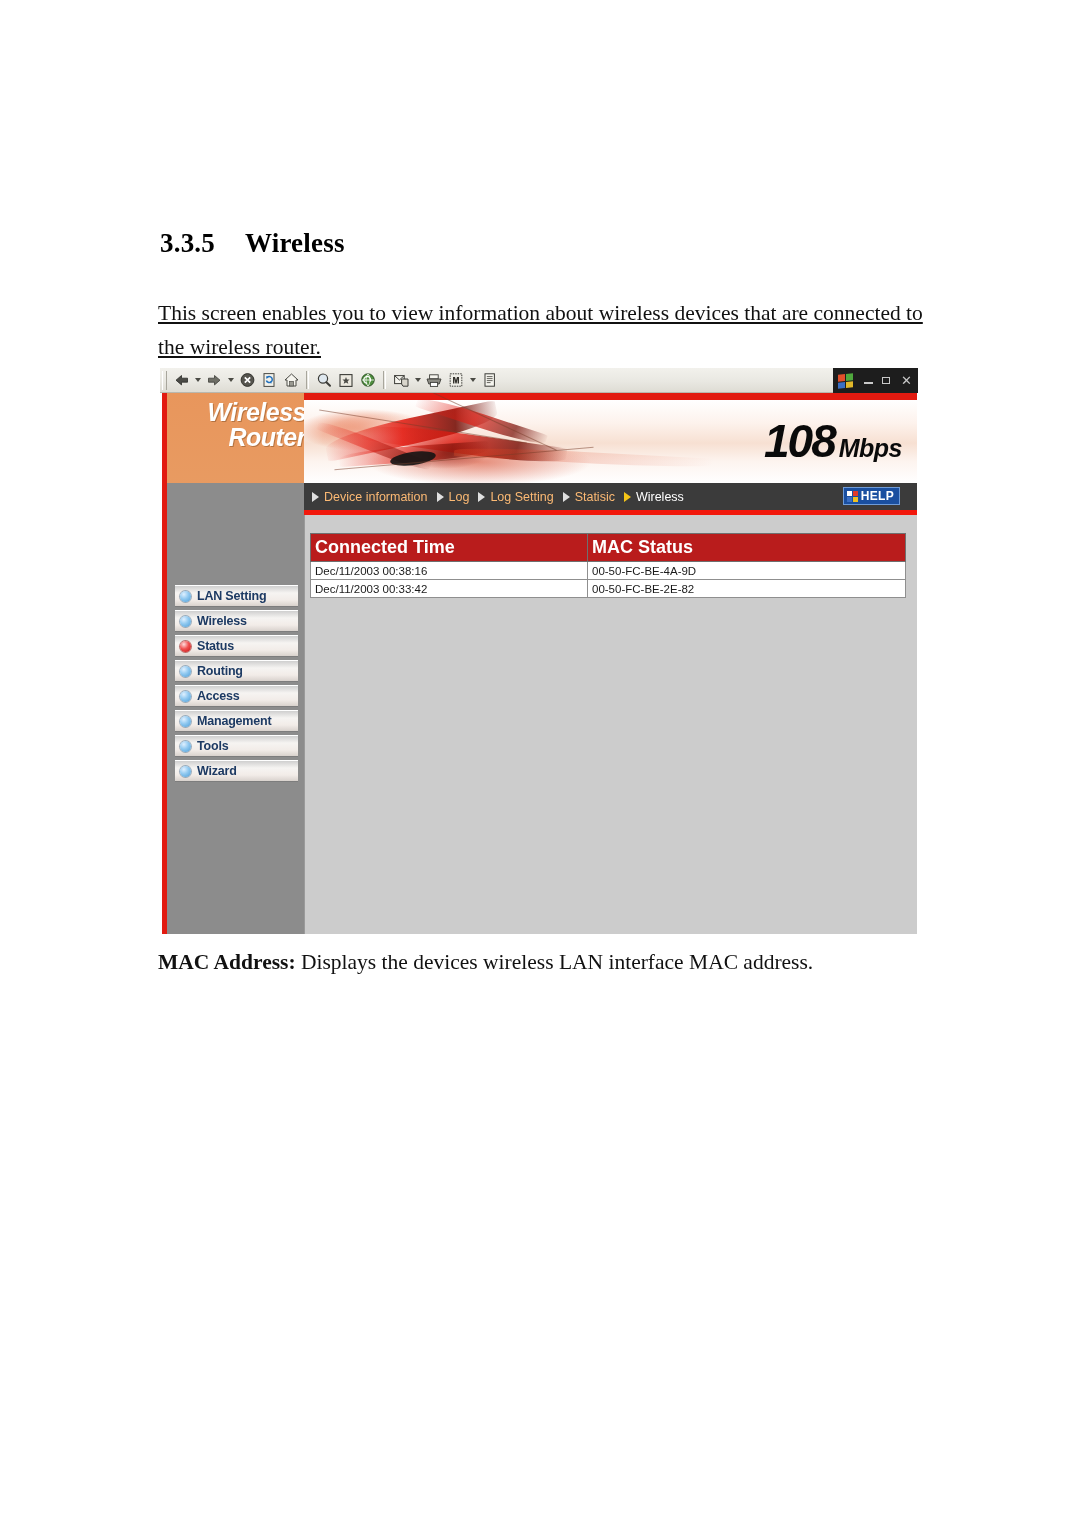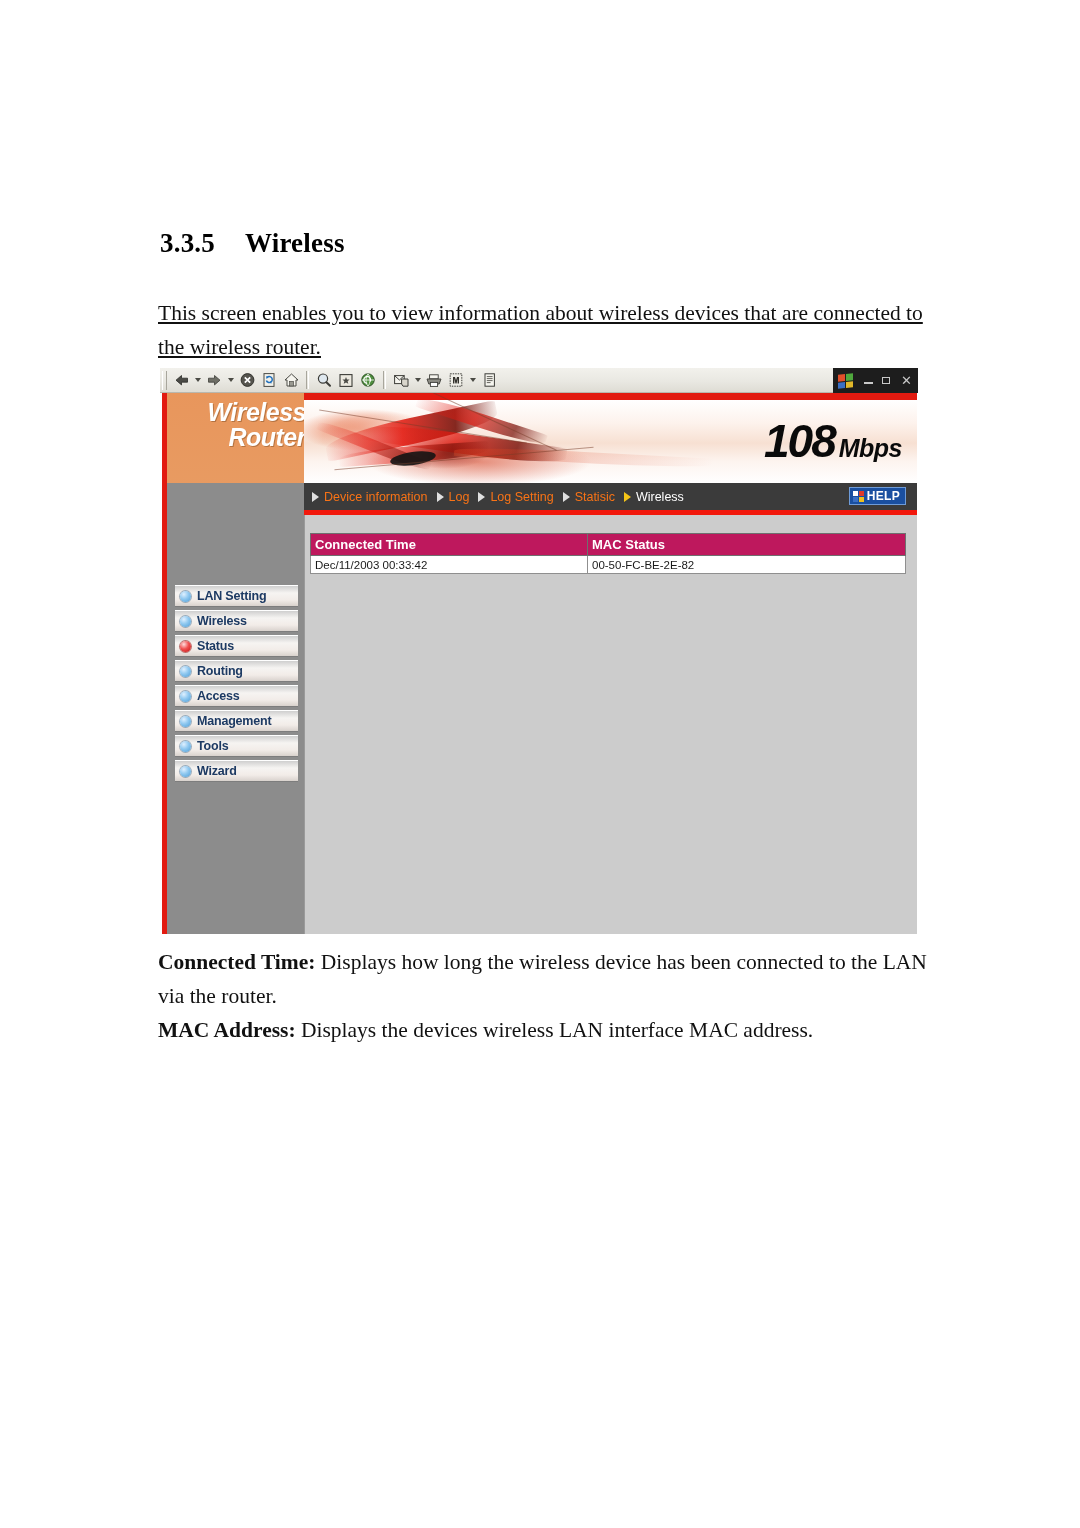--- a/index.html
+++ b/index.html
@@ -250,38 +250,38 @@
     left: 144px; top: 90px;
     width: 614px; height: 27px;
     background: #3b3b3b;
     display: flex;
     align-items: center;
     box-sizing: border-box;
     padding-left: 8px;
   }
   .nav-item {
     display: flex; align-items: center;
-    color: #f97316;
+    color: #fdba74;
     font-size: 12.5px;
     font-family: "Liberation Sans", sans-serif;
     margin-right: 9px;
     white-space: nowrap;
   }
   .nav-tri {
     width: 0; height: 0;
     border-top: 5px solid transparent;
     border-bottom: 5px solid transparent;
     border-left: 7px solid #e0e0e0;
     margin-right: 5px;
   }
   .nav-item.active .nav-tri { border-left-color: #f5c518; }
   .nav-item.active { color: #ffffff; }
   .help-btn {
     position: absolute;
-    right: 12px; top: 4px;
+    right: 18px; top: 4px;
     height: 18px;
     background: #1a4fa0;
     border: 1px solid #6e9bd8;
     display: flex; align-items: center;
     padding: 0 5px 0 3px;
     box-sizing: border-box;
   }
   .help-ico {
     width: 11px; height: 11px;
     display: grid; grid-template-columns: 1fr 1fr; grid-template-rows: 1fr 1fr;
@@ -359,23 +359,23 @@
     left: 5px; top: 18px;
     width: 595px;
   }
   .tbl {
     width: 100%;
     border-collapse: collapse;
     font-family: "Liberation Sans", sans-serif;
     table-layout: fixed;
   }
   .tbl th {
-    background: #be185d;
+    background: #b91c1c;
     color: #ffffff;
-    font-size: 13px;
+    font-size: 18px;
     font-weight: bold;
     text-align: left;
     padding: 3px 0 3px 4px;
     border: 1px solid #6f6f6f;
     height: 19px;
     box-sizing: border-box;
   }
   .tbl td {
     background: #ffffff;
     color: #1a1a1a;
@@ -628,31 +628,34 @@
         <div class="table-wrap">
           <table class="tbl">
             <thead>
               <tr>
                 <th class="col-time">Connected Time</th>
                 <th class="col-mac">MAC Status</th>
               </tr>
             </thead>
             <tbody>
               <tr>
+                <td>Dec/11/2003 00:38:16</td>
+                <td>00-50-FC-BE-4A-9D</td>
+              </tr>
+              <tr>
                 <td>Dec/11/2003 00:33:42</td>
                 <td>00-50-FC-BE-2E-82</td>
               </tr>
             </tbody>
           </table>
         </div>
       </div>
 
     </div>
     <div class="shot-edge-r"></div>
   </div>
 
   <div class="desc">
-    <div><b>Connected Time:</b><span> Displays how long the wireless device has been connected to the LAN via the router.</span></div>
     <div><b>MAC Address:</b><span> Displays the devices wireless LAN interface MAC address.</span></div>
   </div>
 
 
 </div>
 
 </body></html>

